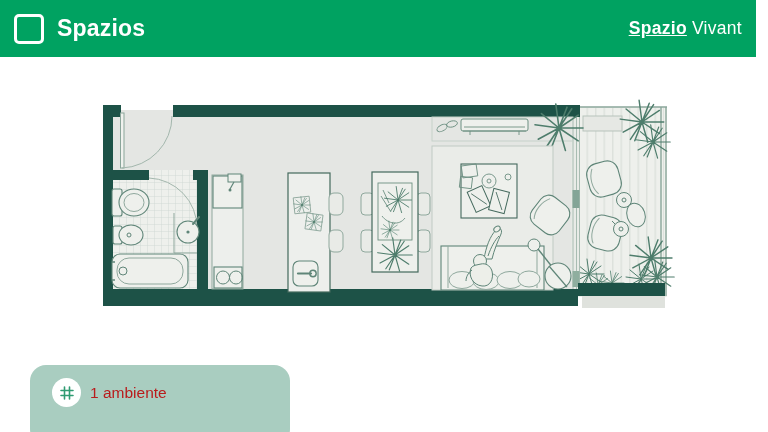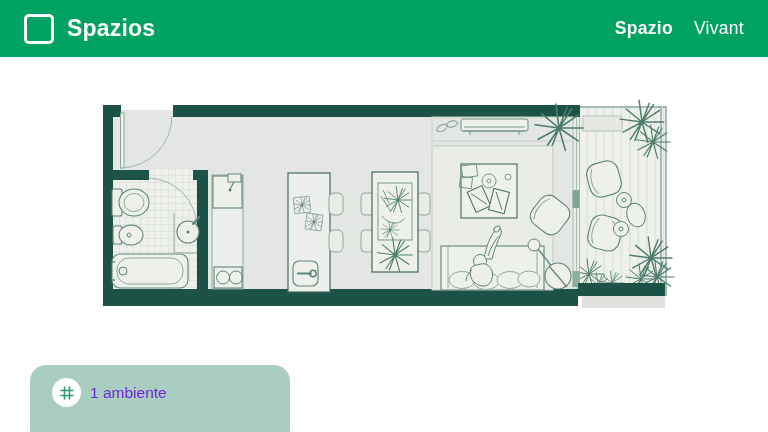--- a/index.html
+++ b/index.html
@@ -2,40 +2,40 @@
 <html><head>
 <meta charset="utf-8">
 <style>
   html,body{margin:0;padding:0;background:#ffffff;}
   .stage{
     position:relative;width:768px;height:432px;overflow:hidden;background:#ffffff;
     font-family:"Liberation Sans", sans-serif;
   }
   
   .header{
-    position:absolute;top:0;left:0;right:0;height:57px;background:#00a261;
-    display:flex;align-items:center;padding:0 24px;box-sizing:border-box;
+    position:absolute;top:0;left:0;right:12px;height:57px;background:#00a261;
+    display:flex;align-items:center;padding:0 14px;box-sizing:border-box;
   }
   .logo{width:24px;height:24px;border:3.5px solid #ffffff;border-radius:5px;flex:0 0 auto;}
   .brand{color:#ffffff;font-size:23px;font-weight:700;margin-left:13px;letter-spacing:.2px;}
   .project{margin-left:auto;color:#ffffff;font-size:17.5px;letter-spacing:.3px;}
-  .project .bold{font-weight:700;}
-  .project .light{font-weight:400;margin-left:21px;}
+  .project .bold{font-weight:700;text-decoration:underline;}
+  .project .light{font-weight:400;margin-left:5px;}
   
   .plan{position:absolute;left:0;top:0;}
   
   .badge{
     position:absolute;left:30px;top:365px;width:260px;height:80px;background:#a9cdc0;
     border-radius:16px;display:flex;align-items:flex-start;gap:34px;
     padding:13px 16px 0 22px;box-sizing:border-box;
   }
   .badge-item{display:flex;align-items:center;gap:9px;}
   .badge-circle{width:29px;height:29px;border-radius:50%;background:#ffffff;
     display:flex;align-items:center;justify-content:center;flex:0 0 auto;}
-  .badge-label{color:#6d28d9;font-size:15.5px;white-space:nowrap;}
+  .badge-label{color:#b91c1c;font-size:15.5px;white-space:nowrap;}
 </style>
 </head>
 <body>
 
 <div class="stage">
 
   <div class="header">
     <div class="logo"></div>
     <div class="brand">Spazios</div>
     <div class="project">

